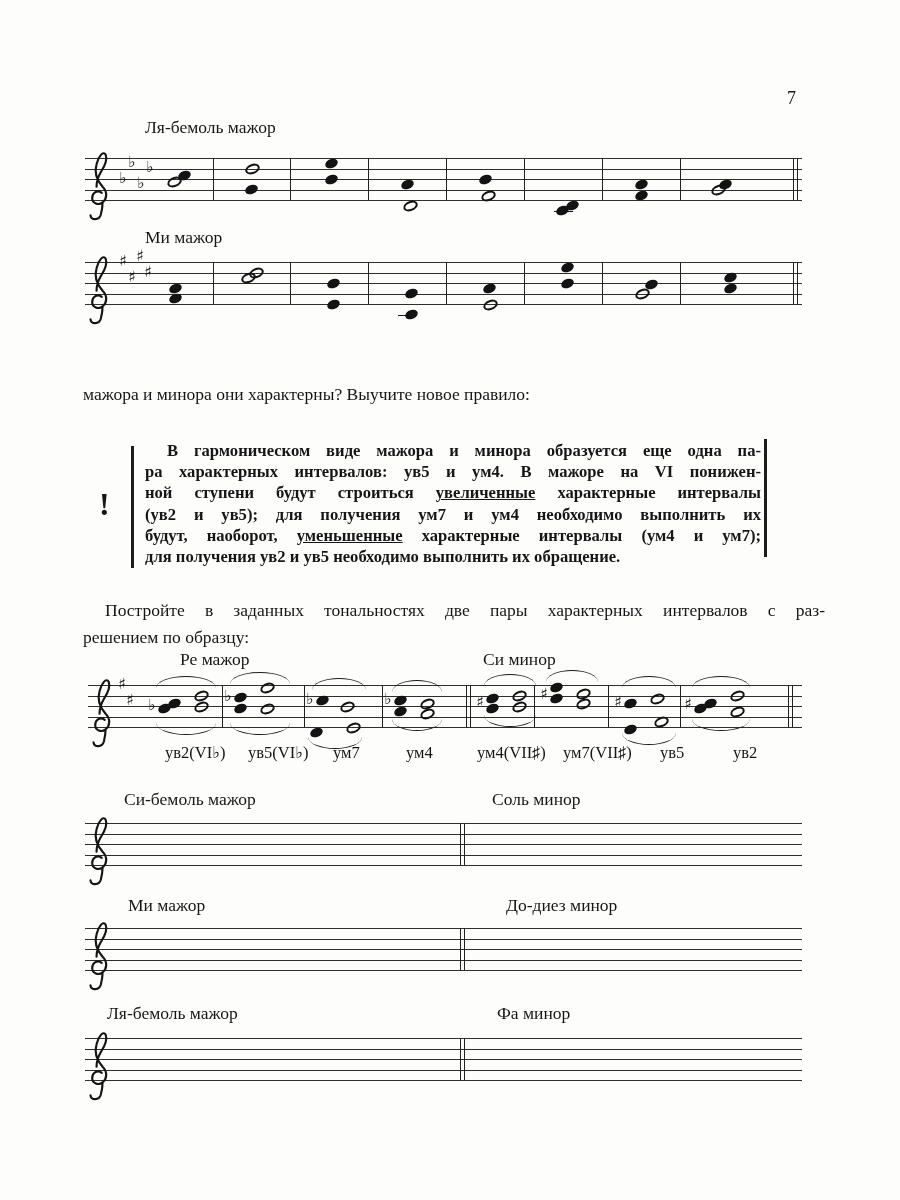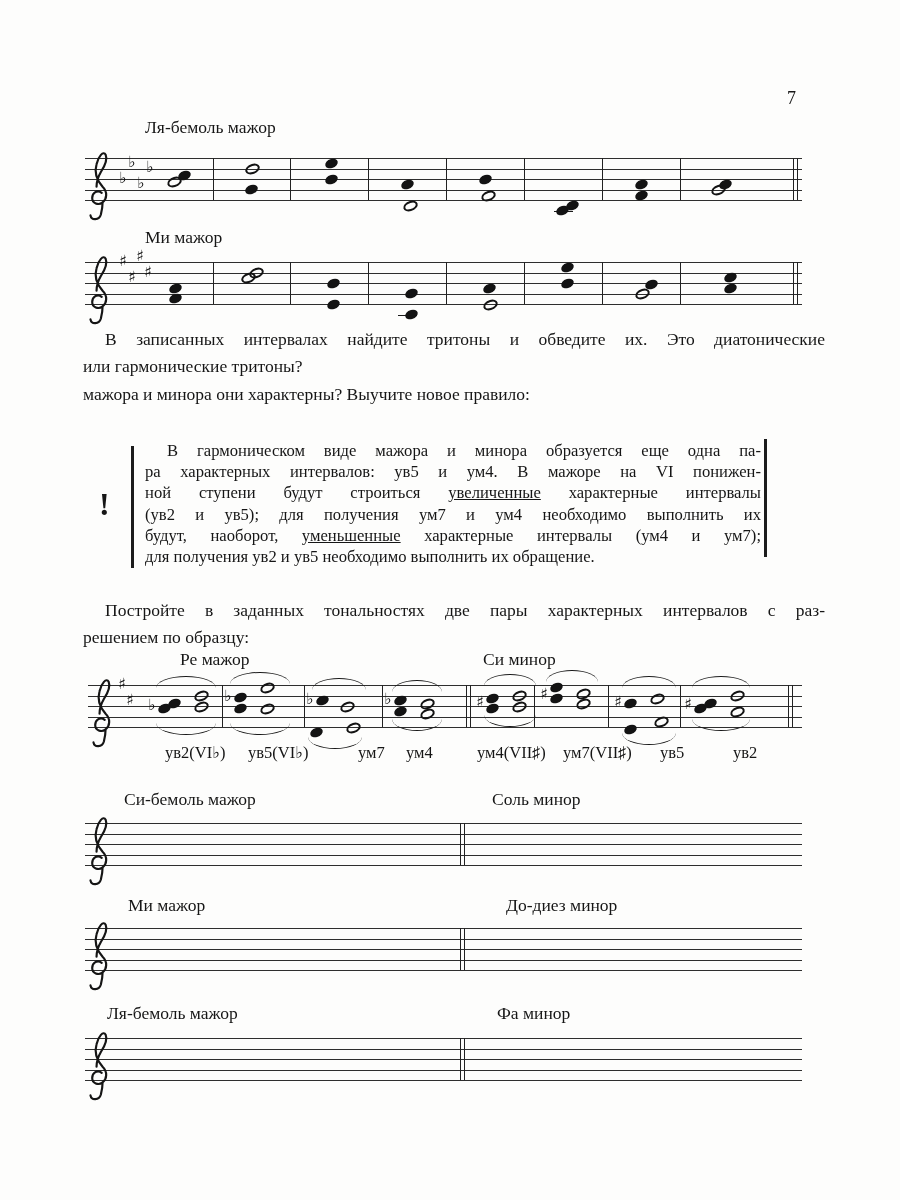--- a/index.html
+++ b/index.html
@@ -6,21 +6,21 @@
   .page{position:relative;width:900px;height:1200px;background:#fdfdfc;margin:0 auto;
         font-family:"Liberation Serif","DejaVu Serif",serif;color:#161616;overflow:hidden;}
   .pgnum{position:absolute;left:787px;top:88px;font-size:18px;}
   .slabel{position:absolute;font-size:17.5px;white-space:nowrap;}
   .par{position:absolute;width:742px;font-size:17.5px;line-height:27px;}
   .par .pl{text-align:justify;text-align-last:justify;white-space:normal;}
   .par .pl.last{text-align-last:left;}
   .par .pl.ind{padding-left:22px;}
   .par .em{font-style:italic;}
   .par .u{text-decoration:underline;}
-  .par.box{width:616px;font-weight:400;font-size:16.6px;line-height:21.2px;}
+  .par.box{width:616px;font-weight:700;font-size:16.6px;line-height:21.2px;}
   .vbar{position:absolute;background:#1c1c1c;}
   .bang{position:absolute;left:99px;top:486px;font-size:32px;font-weight:700;}
   
   .staff{position:absolute;}
   .sline{position:absolute;left:0;right:0;height:1.1px;background:#2e2e2e;}
   .bl{position:absolute;top:0;width:1.3px;background:#222;}
   .nt{position:absolute;width:13px;height:9px;border-radius:55% 45% 55% 45%;transform:rotate(-16deg);}
   .nt.f{background:#131313;}
   .nt.o{width:11px;height:6px;border:2.2px solid #131313;background:transparent;}
   .ac{position:absolute;font-family:"DejaVu Sans",sans-serif;font-size:15.5px;color:#111;
@@ -117,24 +117,20 @@
       <div class="nt f" style="left: 397.5px; top: 21.5px;"></div>
       <div class="nt o" style="left: 397.5px; top: 37.5px;"></div>
       <div class="nt f" style="left: 475.5px; top: 0.5px;"></div>
       <div class="nt f" style="left: 475.5px; top: 16.5px;"></div>
       <div class="nt o" style="left: 549.5px; top: 26.5px;"></div>
       <div class="nt f" style="left: 559.5px; top: 17.5px;"></div>
       <div class="nt f" style="left: 638.5px; top: 10.5px;"></div>
       <div class="nt f" style="left: 638.5px; top: 21.5px;"></div>
     </div>
 
-  <div class="par" style="left:83px;top:326px">
-      <div class="pl ind"><span>В записанных интервалах найдите тритоны и обведите их. Это диатонические</span></div>
-      <div class="pl last"><span>или гармонические тритоны?</span></div>
-    </div>
   <div class="par" style="left:83px;top:381px">
       <div class="pl last"><span>мажора и минора они характерны? Выучите новое правило:</span></div>
     </div>
 
   <div class="bang">!</div>
   <div class="vbar" style="left:131px;top:446px;width:3px;height:122px"></div>
   <div class="vbar" style="left:764px;top:439px;width:2.5px;height:118px"></div>
   <div class="par box" style="left:145px;top:440px">
       <div class="pl ind"><span>В гармоническом виде мажора и минора образуется еще одна па-</span></div>
       <div class="pl"><span>ра характерных интервалов: ув5 и ум4. В мажоре на VI понижен-</span></div>
@@ -270,19 +266,19 @@
       <div class="sline" style="top: 42px;"></div>
       <svg class="clef" viewBox="0 0 30 96">
         <path d="M17 57 C12 53 6 57 6 63 C6 69 13 72 18 68 C23 64 24 56 18 50 C11 42 8 34 11 24 C13 15 19 8 21.5 13 C24 19 20 27 16 33 C12.5 39 11 44 11 50 M18 68 C18 74 17 78 16 82 C14 89 5 89 4 83" fill="none" stroke="#151515" stroke-width="2.5" stroke-linecap="round"></path>
       </svg>
       <div class="bl" style="left: 375px; height: 42px;"></div>
       <div class="bl" style="left: 379px; height: 42px;"></div>
     </div>
 
 <div class="ivl" style="left: 165px; top: 743px;">ув2(VI♭)</div>
     <div class="ivl" style="left: 248px; top: 743px;">ув5(VI♭)</div>
-    <div class="ivl" style="left: 333px; top: 743px; margin-left: 25px;">ум7</div>
+    <div class="ivl" style="left: 333px; top: 743px;">ум7</div>
     <div class="ivl" style="left: 406px; top: 743px;">ум4</div>
     <div class="ivl" style="left: 477px; top: 743px;">ум4(VII♯)</div>
     <div class="ivl" style="left: 563px; top: 743px;">ум7(VII♯)</div>
     <div class="ivl" style="left: 660px; top: 743px;">ув5</div>
     <div class="ivl" style="left: 733px; top: 743px;">ув2</div>
   </div>
 
 </body></html>

